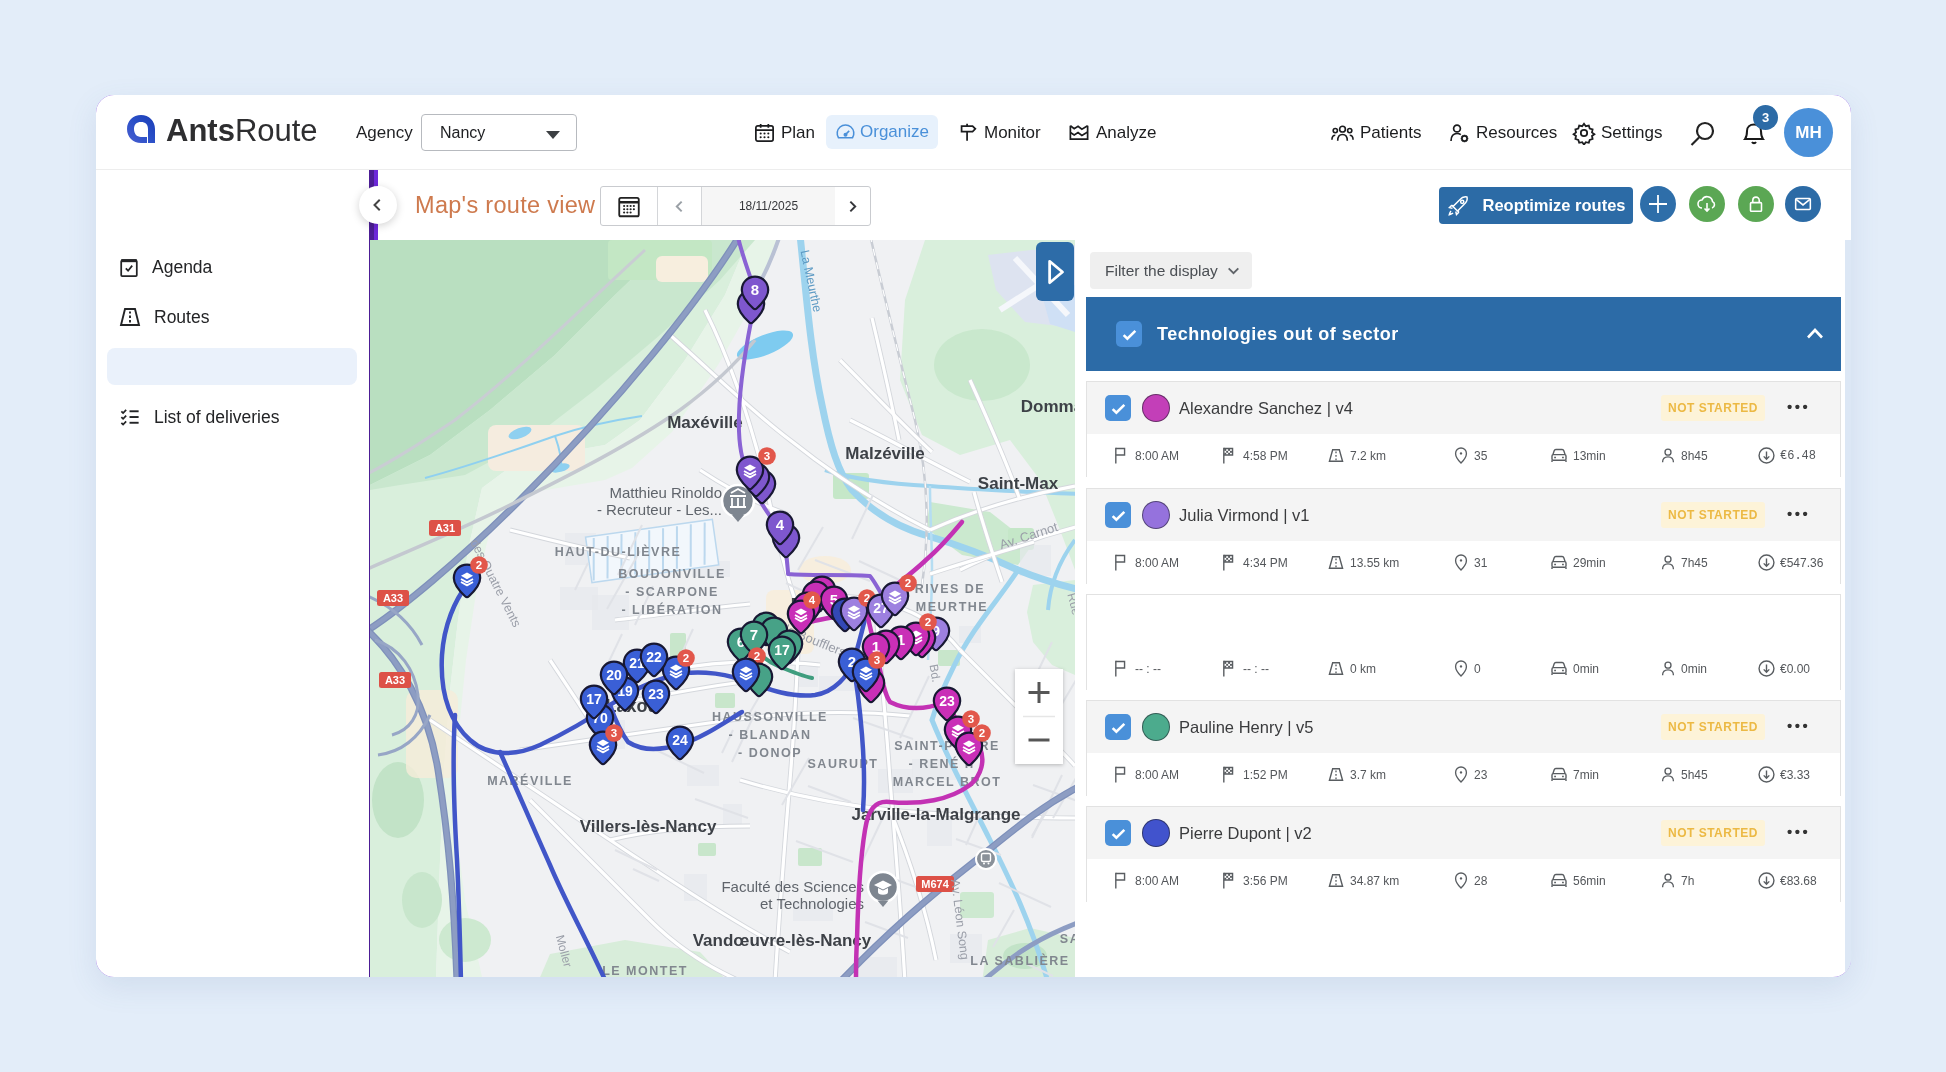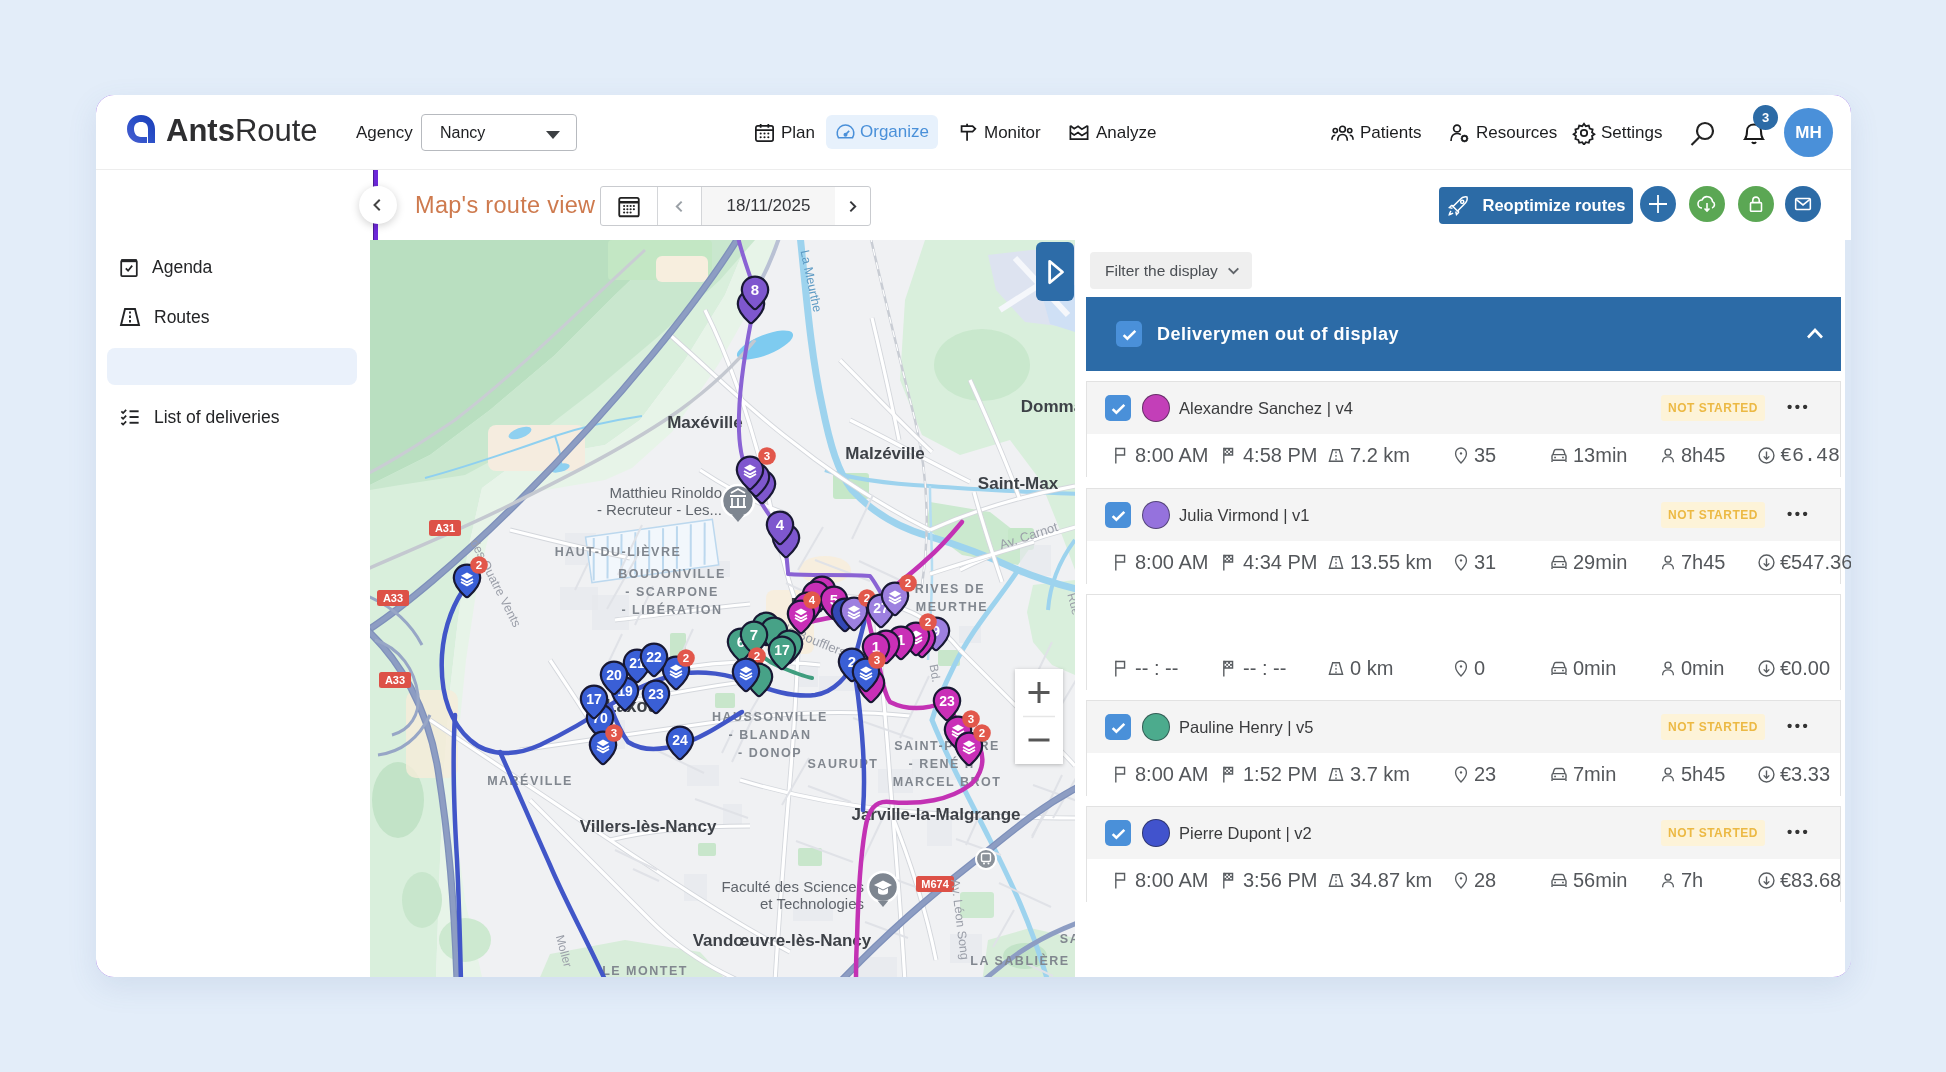--- a/index.html
+++ b/index.html
@@ -15,21 +15,21 @@
 .agency{position:absolute;left:260px;top:0;height:75px;display:flex;align-items:center;font-size:17px;color:#1f2023;}
 .select{position:absolute;left:325px;top:19px;width:156px;height:37px;border:1px solid #b7babf;border-radius:4px;background:#fff;display:flex;align-items:center;font-size:16px;color:#202124;padding-left:18px;}
 .select .car{position:absolute;right:16px;top:16px;width:0;height:0;border-left:7px solid transparent;border-right:7px solid transparent;border-top:8px solid #3c3f43;}
 .nav{position:absolute;top:0;height:75px;display:flex;align-items:center;font-size:17px;color:#1c1d1f;}
 .nav svg{margin-right:5px;}
 .orgpill{position:absolute;left:730px;top:20px;width:112px;height:34px;background:#e7f1fc;border-radius:6px;display:flex;align-items:center;justify-content:center;font-size:17px;color:#4a90d9;}
 .orgpill svg{margin-right:4px;}
 .avatar{position:absolute;left:1688px;top:13px;width:49px;height:49px;border-radius:50%;background:#4a90d9;color:#fff;display:flex;align-items:center;justify-content:center;font-size:17px;font-weight:bold;}
 .bellbadge{position:absolute;left:1657px;top:10px;width:25px;height:25px;border-radius:50%;background:#2c6ba6;color:#fff;font-size:13px;font-weight:bold;display:flex;align-items:center;justify-content:center;z-index:2;}
 
-.sidebar{position:absolute;left:0;top:75px;width:278px;height:807px;background:#fff;border-right:1px solid #4c1d95;text-decoration:underline;}
+.sidebar{position:absolute;left:0;top:75px;width:278px;height:807px;background:#fff;border-right:5px solid #4c1d95;text-decoration:underline;}
 .sitem{position:absolute;left:0;width:274px;height:36px;display:flex;align-items:center;font-size:17.5px;color:#232426;}
 .sitem svg{margin-left:22px;margin-right:12px;}
 .mapsel{position:absolute;left:11px;top:178px;width:250px;height:37px;background:#eaf1fb;border-radius:8px;}
 
 .hdr{position:absolute;left:282px;top:75px;width:1481px;height:70px;background:#fff;}
 .backbtn{position:absolute;left:-19px;top:16px;width:38px;height:38px;border-radius:50%;background:#fff;box-shadow:0 2px 8px rgba(0,0,0,.18);display:flex;align-items:center;justify-content:center;}
 .hdrtitle{position:absolute;left:37px;top:22px;font-size:23.5px;color:#ce7a4e;letter-spacing:.3px;}
 .datectl{position:absolute;left:222px;top:16px;width:271px;height:40px;border:1px solid #c9cbcf;border-radius:3px;background:#fff;display:flex;}
 .dcell{height:100%;display:flex;align-items:center;justify-content:center;}
 .reopt{position:absolute;left:1061px;top:17px;width:194px;height:37px;background:#2c6ba6;border-radius:4px;color:#fff;font-weight:bold;font-size:16.5px;display:flex;align-items:center;justify-content:center;}
@@ -47,21 +47,21 @@
 .chk{width:26px;height:26px;border-radius:5px;background:#4a90d9;display:flex;align-items:center;justify-content:center;}
 .dcard{position:absolute;left:11px;width:755px;height:96px;border:1px solid #e2e2e2;background:#fff;}
 .drow1{position:absolute;left:0;top:0;width:100%;height:52px;background:#f4f4f4;display:flex;align-items:center;}
 .drow2{position:absolute;left:0;top:52px;width:100%;height:43px;background:#fff;}
 .ccirc{width:28px;height:28px;border-radius:50%;border:1.5px solid rgba(30,30,40,.55);}
 .dname{font-size:16.5px;color:#3a3b3d;margin-left:9px;}
 .badge{position:absolute;left:574px;font-size:12px;font-weight:bold;letter-spacing:.5px;padding:6px 7px;border-radius:3px;}
 .ns{background:#fdf3d8;color:#ecb944;}
 .free{background:#e3e0f5;color:#5d50c9;left:694px;}
 .dots{position:absolute;left:700px;top:16px;font-size:15px;color:#333;font-weight:bold;letter-spacing:2.5px;}
-.stat{position:absolute;top:0;height:43px;display:flex;align-items:center;font-size:20px;color:#54575b;}
+.stat{position:absolute;top:0;height:43px;display:flex;align-items:center;font-size:12px;color:#54575b;}
 .stat svg{margin-right:3px;}
 </style>
 </head>
 <body>
 <div class="card">
 
   <div class="topbar">
     <div class="logo">
       <svg width="36" height="52" viewBox="0 0 36 52">
           <defs>
@@ -196,21 +196,21 @@
               <circle cx="10.5" cy="18" r="1"></circle>
               <circle cx="13.5" cy="18" r="1"></circle>
             </g>
           </svg>
       </div>
       <div class="dcell" style="width:44px;border-right:1px solid #d4d6d9;">
           <svg width="13" height="13" viewBox="0 0 12 12" fill="none" stroke="#9aa0a6" stroke-width="1.8">
             <path d="M8 1.5 L3.5 6 L8 10.5"></path>
           </svg>
         </div>
-      <div class="dcell" style="width:133px;background:#f6f6f6;font-size:17px;color:#35363a;">18/11/2025</div>
+      <div class="dcell" style="width:133px;background:#f6f6f6;font-size:12px;color:#35363a;">18/11/2025</div>
       <div class="dcell" style="width:35px;">
           <svg width="13" height="13" viewBox="0 0 12 12" fill="none" stroke="#35363a" stroke-width="1.8">
             <path d="M4 1.5 L8.5 6 L4 10.5"></path>
           </svg>
         </div>
     </div>
     <div class="backbtn">
         <svg width="14" height="14" viewBox="0 0 12 12" fill="none" stroke="#444" stroke-width="1.7">
           <path d="M7.5 1.5 L3 6 L7.5 10.5"></path>
         </svg>
@@ -813,21 +813,21 @@
     <div class="scrollstrip"></div>
     <div class="filterbtn">Filter the display&nbsp;&nbsp;<svg width="15" height="15" viewBox="0 0 14 14" fill="none" stroke="#5f6368" stroke-width="1.7">
           <path d="M2.5 5 L7 9.5 L11.5 5"></path>
         </svg></div>
     <div class="bluehdr">
       <div style="margin-left:30px;" class="chk">
           <svg width="17" height="17" viewBox="0 0 16 16" fill="none" stroke="#fff" stroke-width="2.4">
             <path d="M2.5 8.5 L6 12 L13.5 4.5"></path>
           </svg>
         </div>
-      <div class="ttl">Deliverymen out of display</div>
+      <div class="ttl">Technologies out of sector</div>
       <svg style="position:absolute;left:720px;top:30px;" width="18" height="13" viewBox="0 0 18 13" fill="none" stroke="#fff" stroke-width="2.6">
           <path d="M2 10.5 L9 3 L16 10.5"></path>
         </svg>
     </div>
     <div class="dcard" style="top:141px;">
 <div class="drow1">
 <div class="chk" style="margin-left:18px;">
             <svg width="17" height="17" viewBox="0 0 16 16" fill="none" stroke="#fff" stroke-width="2.4">
               <path d="M2.5 8.5 L6 12 L13.5 4.5"></path>
             </svg>

